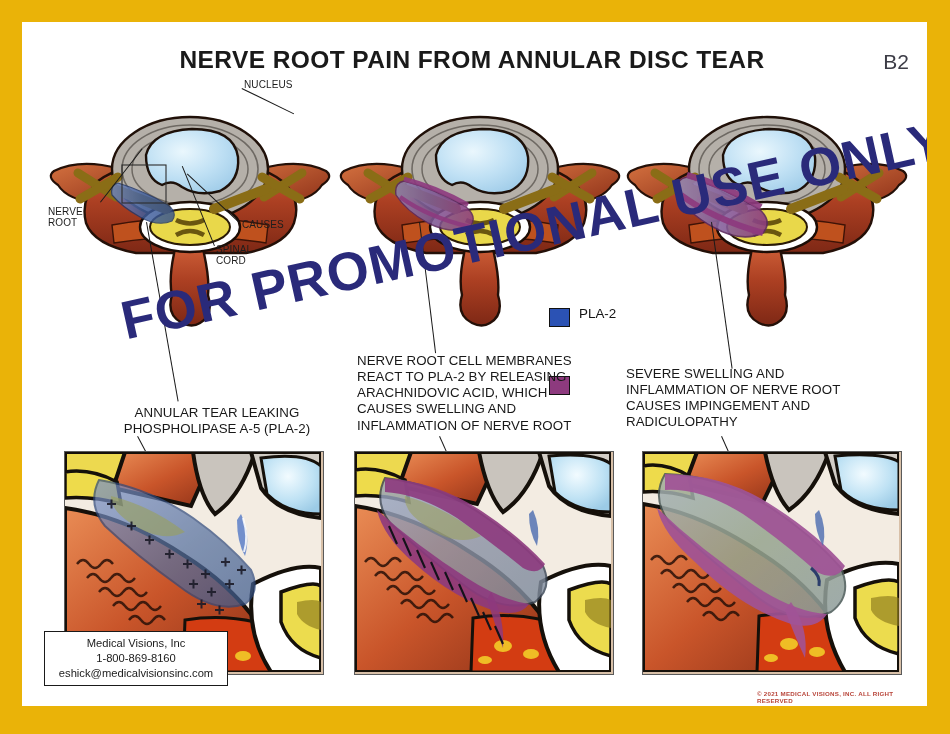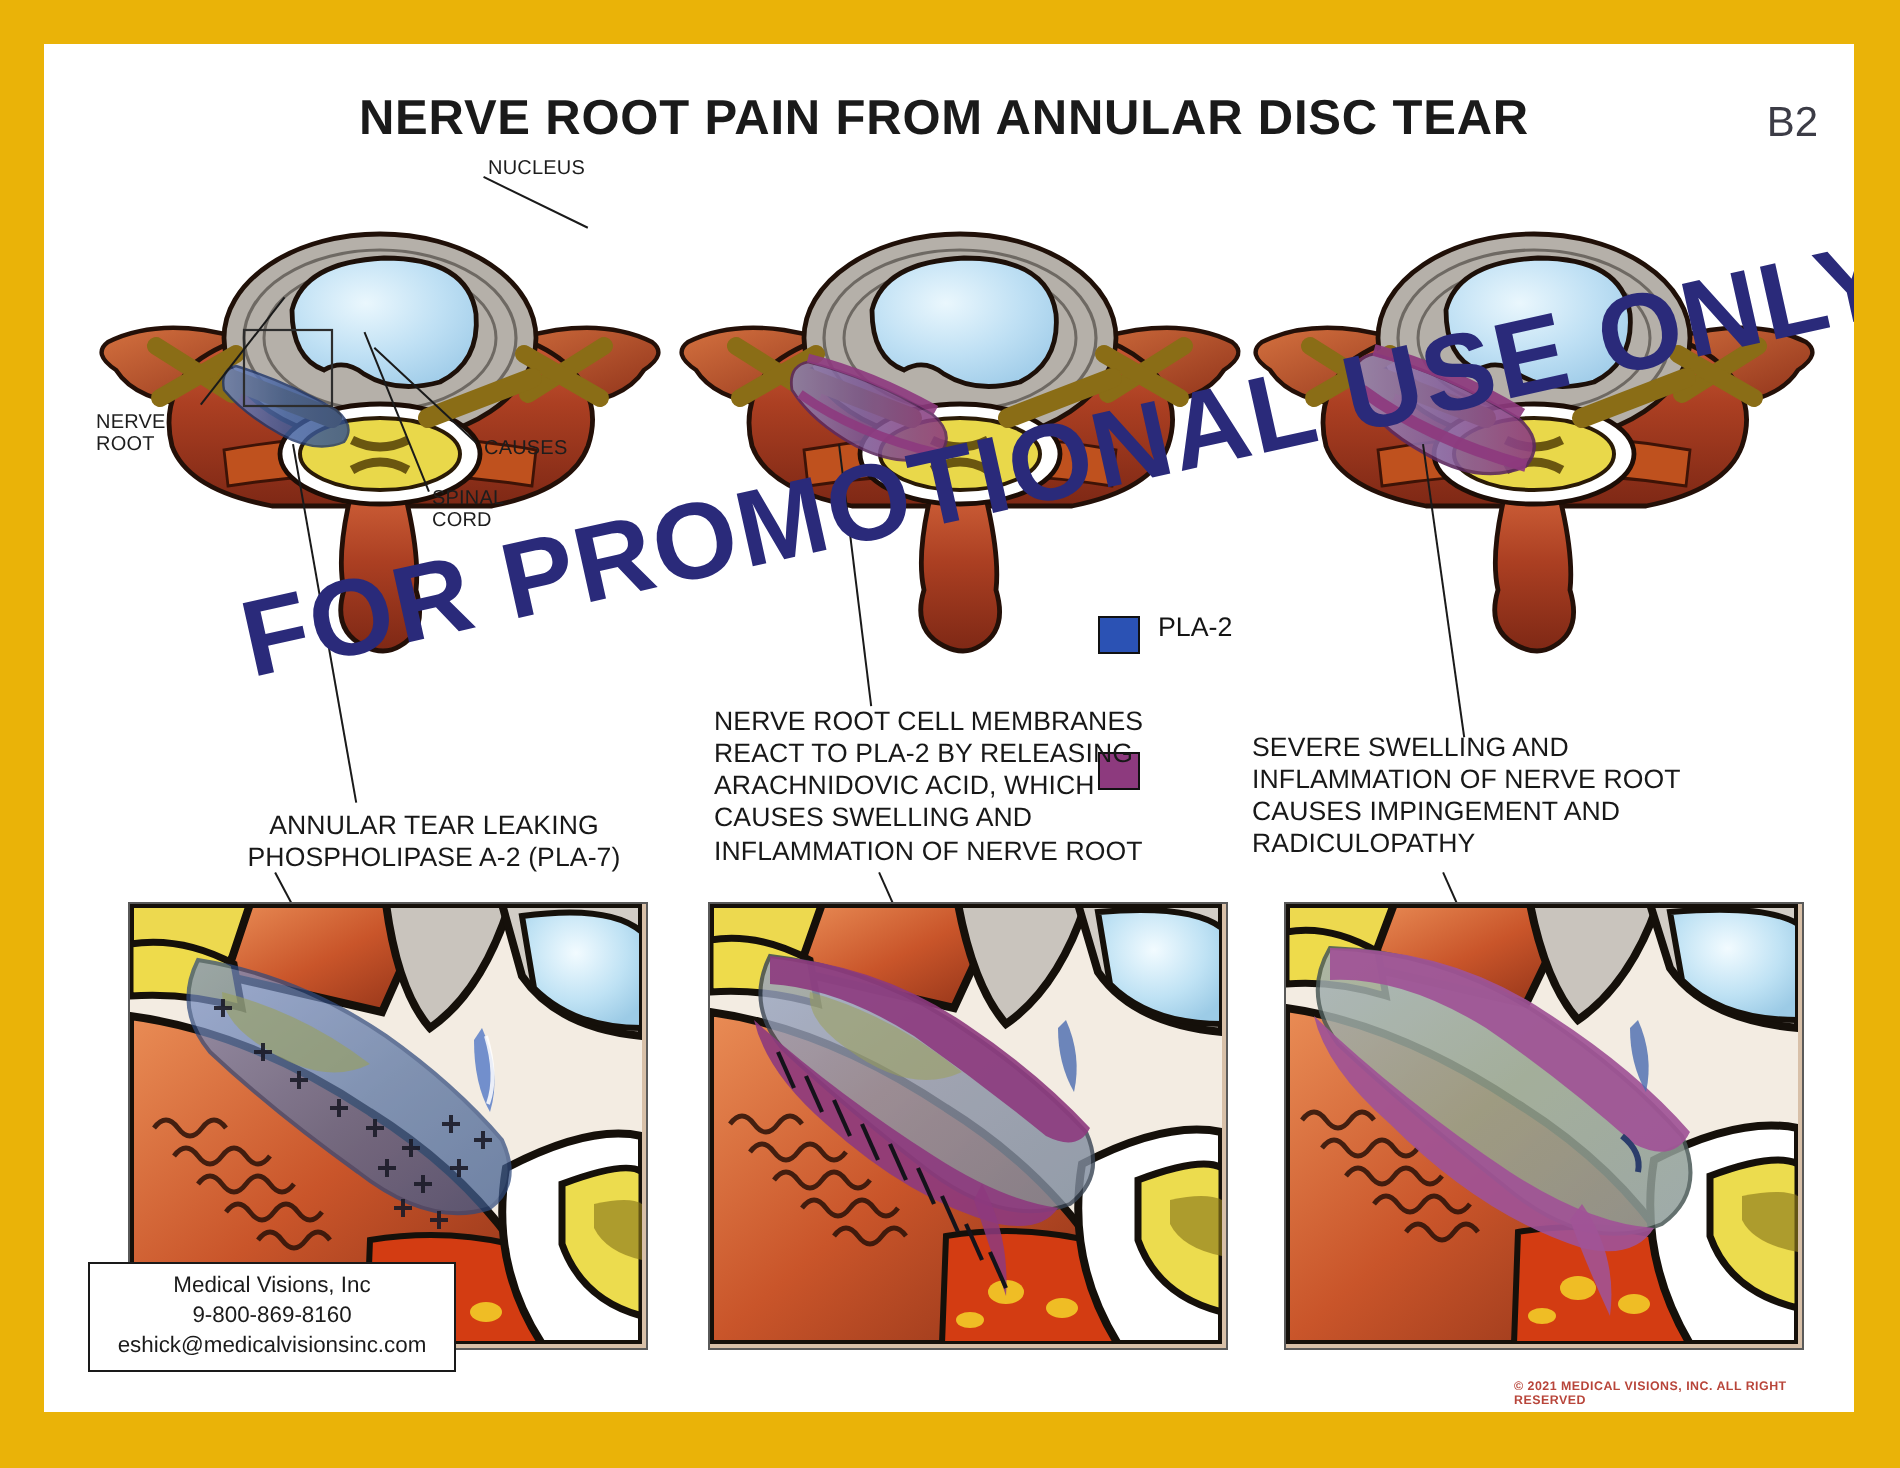--- a/index.html
+++ b/index.html
@@ -248,21 +248,21 @@
     <div class="lgrow">
       <span class="sw" style="background:#2b52b4;"></span>
       <span class="lgtx">PLA-2</span>
     </div>
     <div class="lgrow">
       <span class="sw" style="background:#8d3a7e;"></span>
     </div>
   </div>
 
   <div class="cap" style="left:70px;top:383px;width:250px;text-align:center;">ANNULAR TEAR LEAKING
-PHOSPHOLIPASE A-2 (PLA-7)</div>
+PHOSPHOLIPASE A-5 (PLA-2)</div>
   <div class="cap" style="left:335px;top:331px;width:260px;">NERVE ROOT CELL MEMBRANES
 REACT TO PLA-2 BY RELEASING
 ARACHNIDOVIC ACID, WHICH
 CAUSES SWELLING AND
 INFLAMMATION OF NERVE ROOT</div>
   <div class="cap" style="left:604px;top:344px;width:262px;">SEVERE SWELLING AND
 INFLAMMATION OF NERVE ROOT
 CAUSES IMPINGEMENT AND
 RADICULOPATHY</div>
 
@@ -476,20 +476,20 @@
 
       <path d="M14 56 Q58 98 112 134 Q152 160 184 162 Q174 178 148 172
                Q98 156 52 110 Q20 82 14 56Z" fill="#a05396" opacity=".92"></path>
       <path d="M148 150 Q166 176 162 206 Q150 180 142 158Z" fill="#a05396" opacity=".88"></path>
       <path d="M176 58 Q184 76 180 94 Q172 80 172 62Z" fill="#4a6bb0" opacity=".8"></path>
       <path d="M168 116 Q178 124 176 134" stroke="#2b3d6b" stroke-width="3" fill="none"></path>
     </svg>
   </div>
 
   <div class="contact">Medical Visions, Inc
-9-800-869-8160
+1-800-869-8160
 eshick@medicalvisionsinc.com</div>
   <div class="copyr">© 2021 MEDICAL VISIONS, INC. ALL RIGHT RESERVED</div>
 
   <div class="wm">FOR PROMOTIONAL USE ONLY</div>
 
 </div>
 </div>
 
 </body></html>

